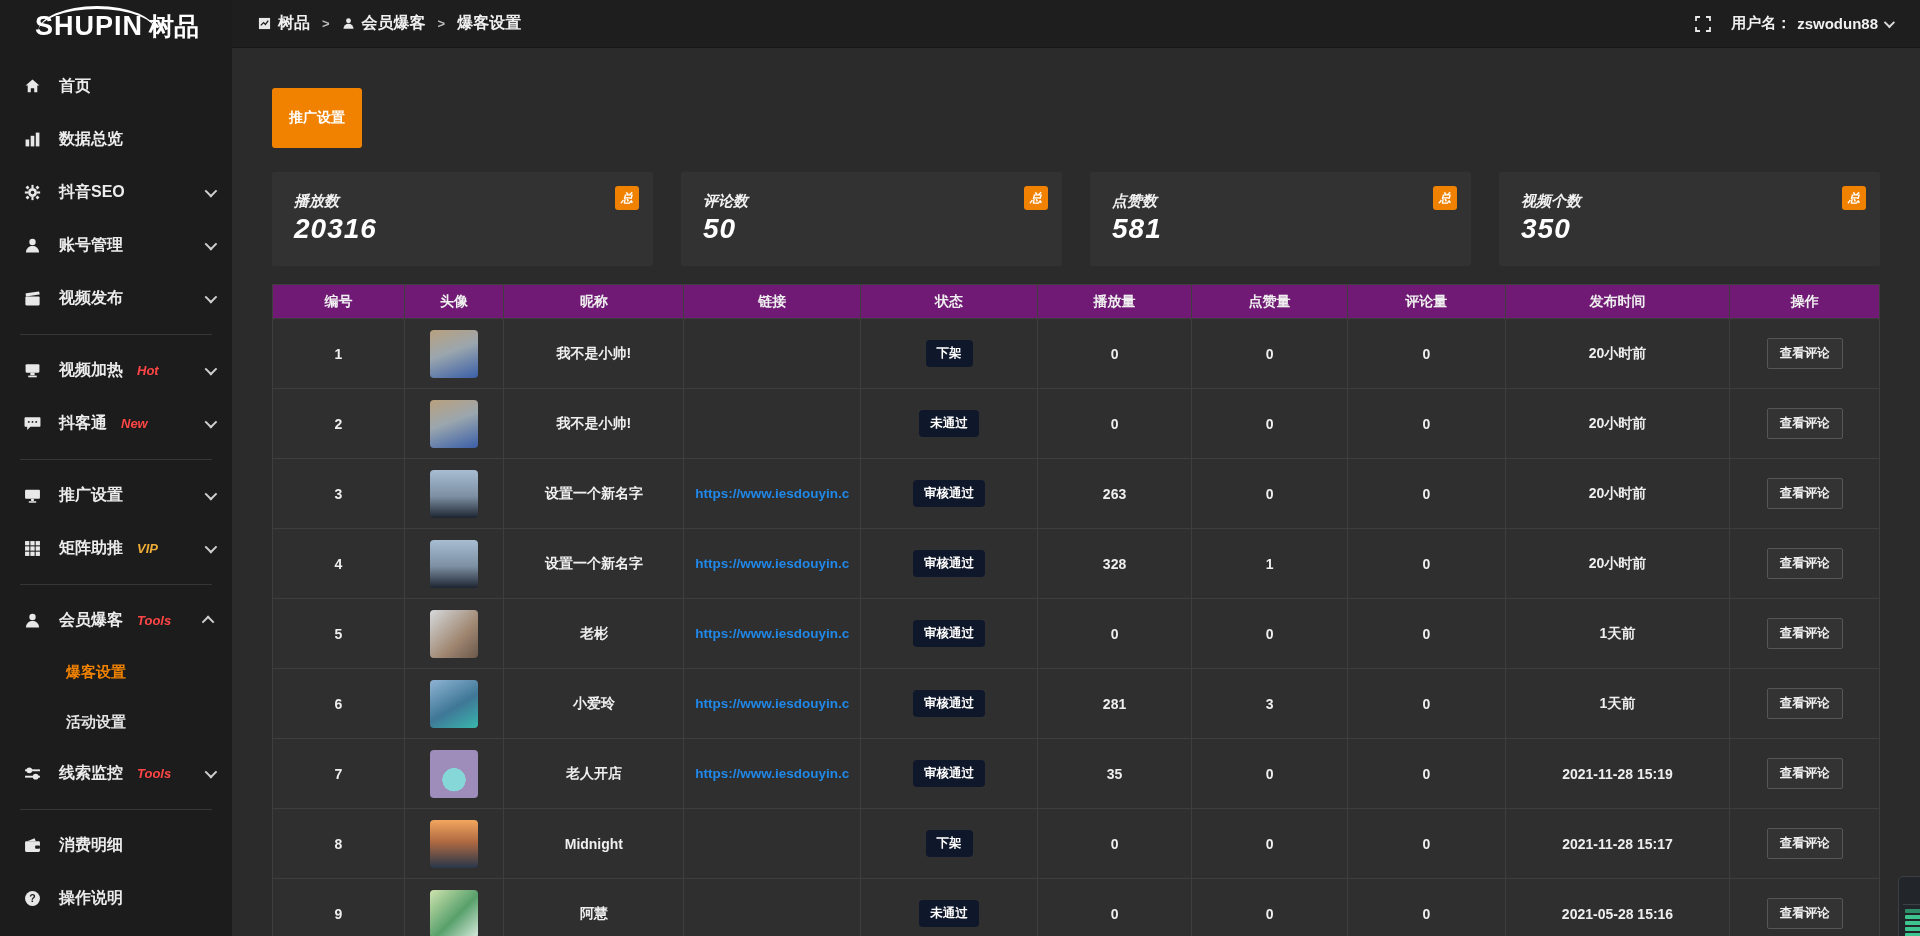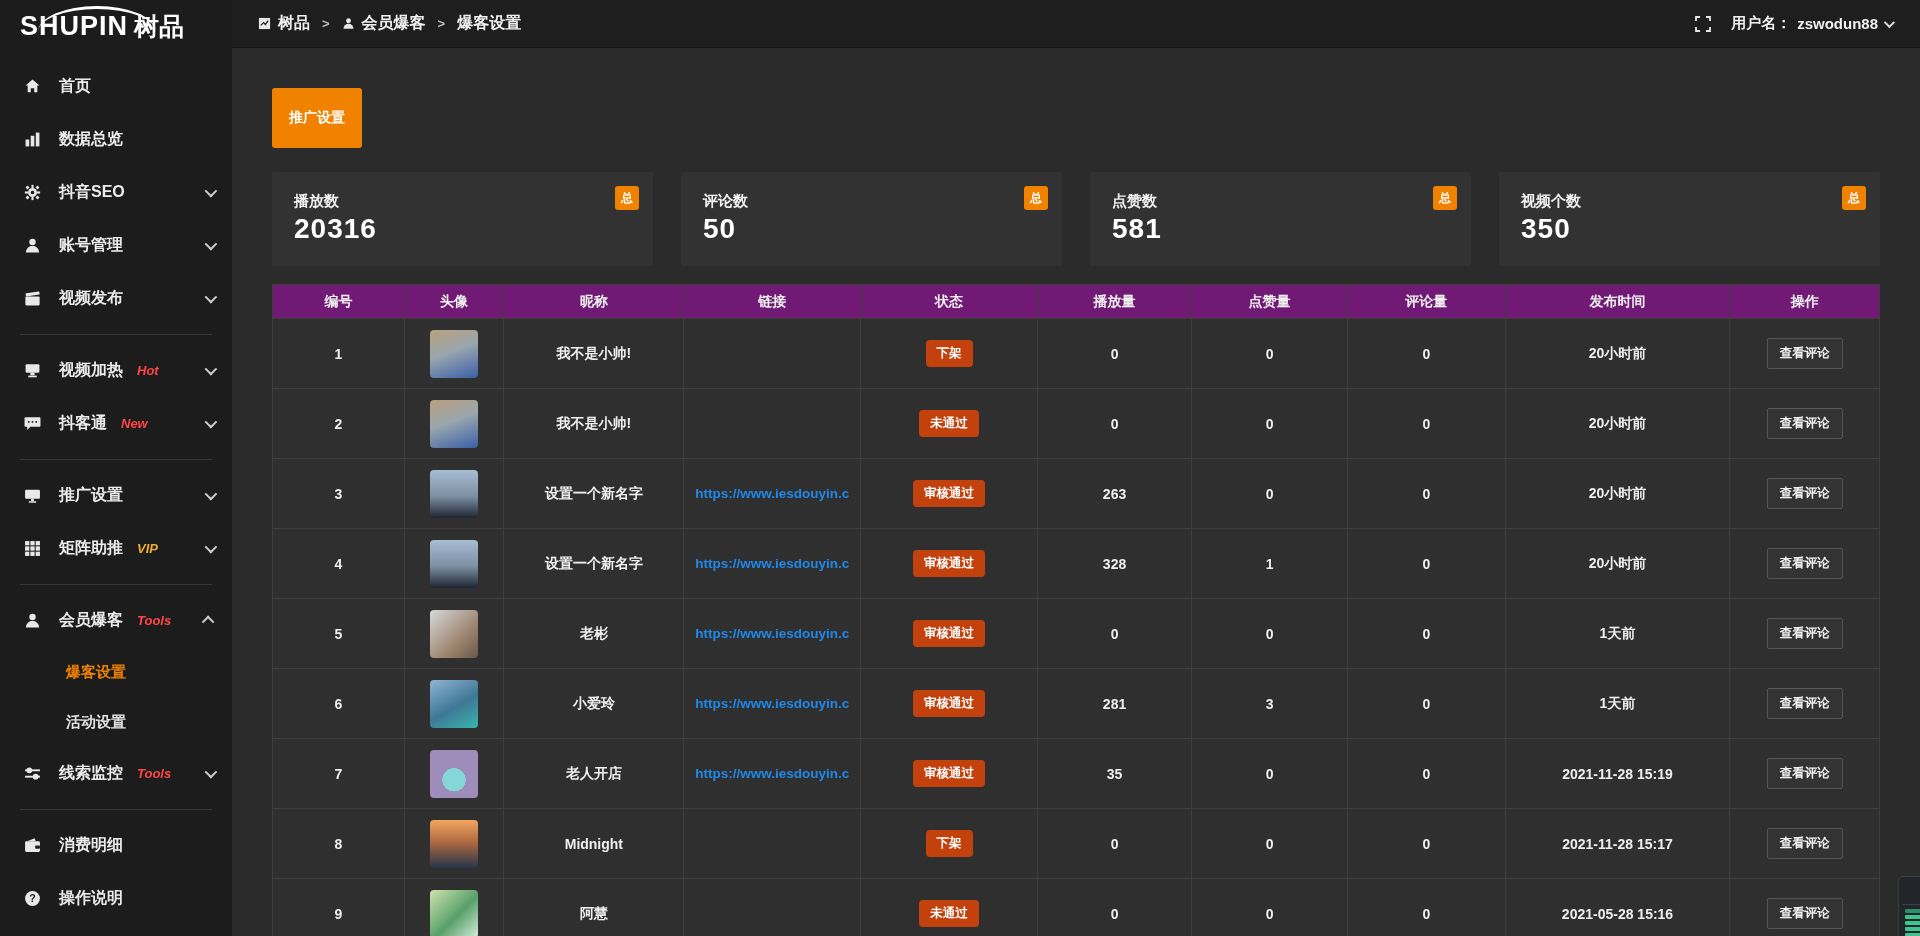--- a/index.html
+++ b/index.html
@@ -3,21 +3,21 @@
 <meta charset="utf-8">
 <style>
   * { margin:0; padding:0; box-sizing:border-box; }
   html,body { width:1920px; height:936px; overflow:hidden; background:#2b2b2b;
     font-family:"Liberation Sans","DejaVu Sans",sans-serif; }
 
   .app { display:flex; width:100%; height:100%; }
 
   
   .sidebar { width:232px; min-width:232px; height:100%; background:#1c1c1c; color:#eaeaea; overflow:hidden; }
-  .logo { position:relative; height:52px; padding:10px 0 0 20px; white-space:nowrap; }
+  .logo { position:relative; height:52px; padding:10px 0 0 35px; white-space:nowrap; }
   .logo-arc { position:absolute; left:38px; top:6px; width:118px; height:26px;
     border-top:3px solid #fff; border-radius:50% 50% 0 0 / 100% 100% 0 0; }
   .logo-en { font-size:27px; font-weight:900; letter-spacing:1px; color:#fff; font-style:normal; }
   .logo-cn { font-size:25px; font-weight:900; color:#fff; margin-left:6px; }
 
   .menu { padding-top:8px; }
   .menu-item { display:flex; align-items:center; height:53px; padding:0 18px 0 24px;
     cursor:pointer; font-size:16px; font-weight:700; color:#ececec; }
   .menu-item .mi-icon { width:17px; height:17px; margin-right:18px; flex:none; display:inline-flex; }
   .menu-item .mi-label { flex:none; }
@@ -45,21 +45,21 @@
   .user-box { display:flex; align-items:center; gap:6px; font-size:15px; font-weight:700; cursor:pointer; }
   .user-chev { width:8px; height:8px; border-right:2px solid #d8d8d8; border-bottom:2px solid #d8d8d8;
     transform:rotate(45deg) translateY(-2px); }
 
   
   .main { flex:1; background:#2b2b2b; padding:40px 40px 0 40px; overflow:hidden; }
   .promo-btn { background:#f08200; color:#fff; border:none; border-radius:3px;
     padding:21px 17px; font-size:14px; font-weight:700; cursor:pointer;
     font-family:inherit; }
 
-  .cards { display:grid; grid-template-columns:repeat(4,1fr); gap:28px; margin-top:24px; }
+  .cards { display:grid; grid-template-columns:repeat(4,1fr); gap:28px; margin-top:24px;font-style:italic; }
   .card { position:relative; background:#323232; border-radius:2px; height:94px; padding:16px 22px; }
   .card-label { font-size:15px; font-weight:700; color:#f2f2f2; margin-top:4px; }
   .card-value { font-size:28px; font-weight:700; color:#fff; margin-top:2px; letter-spacing:1px; }
   .card-badge { position:absolute; top:14px; right:14px; width:24px; height:24px; background:#f08200;
     color:#fff; font-size:12px; font-weight:700; display:flex; align-items:center; justify-content:center;
     border-radius:3px; }
 
   
   .table-wrap { margin-top:18px; }
   table { width:100%; border-collapse:collapse; table-layout:fixed; }
@@ -73,21 +73,21 @@
   .avatar { width:48px; height:48px; border-radius:4px; margin:0 auto; }
   .ava-1,.ava-2 { background:linear-gradient(160deg,#b9a07e 0%,#9aa6ae 45%,#3a5fa8 100%); }
   .ava-3,.ava-4 { background:linear-gradient(180deg,#a7bdd2 0%,#7d8fa3 55%,#1d2430 100%); }
   .ava-5 { background:linear-gradient(135deg,#d6d9dc 0%,#a08873 60%,#6b584a 100%); }
   .ava-6 { background:linear-gradient(150deg,#8fb4d4 0%,#3f7796 55%,#39b7ae 100%); }
   .ava-7 { background:radial-gradient(circle at 50% 62%,#86d8d8 0 30%,transparent 31%),#9e8cba; }
   .ava-8 { background:linear-gradient(180deg,#f2a65e 0%,#b06a42 45%,#27364a 100%); }
   .ava-9 { background:linear-gradient(135deg,#cfe3ae 0%,#58a06b 55%,#d9ecdf 100%); }
   .ava-10 { background:linear-gradient(180deg,#7e98b4,#5f7790); }
   .cell-link { color:#2088e8; font-size:13.5px; font-weight:700; cursor:pointer; }
-  .status-badge { display:inline-block; background:#c2410c; color:#fff; font-size:12.5px; font-weight:700;
+  .status-badge { display:inline-block; background:#0f172a; color:#fff; font-size:12.5px; font-weight:700;
     padding:5px 11px; border-radius:4px; cursor:pointer; }
   .op-btn { background:#333; border:1px solid #565656; color:#f0f0f0; font-size:12.5px; font-weight:700;
     padding:6px 12px; border-radius:2px; cursor:pointer; font-family:inherit; }
 
   
   .float-widget { position:fixed; right:-14px; bottom:-6px; width:36px; height:66px;
     background:#22262a; border:1px solid #3a4046; border-radius:5px; padding:6px 4px; }
   .float-widget .bar { height:4px; background:#3ec48e; border-radius:1px; margin:2px 2px; }
   .float-widget .bar-dim { background:#2c8f6a; }
   .fw-top { height:22px; border-bottom:1px solid #3a4046; margin-bottom:4px; }

